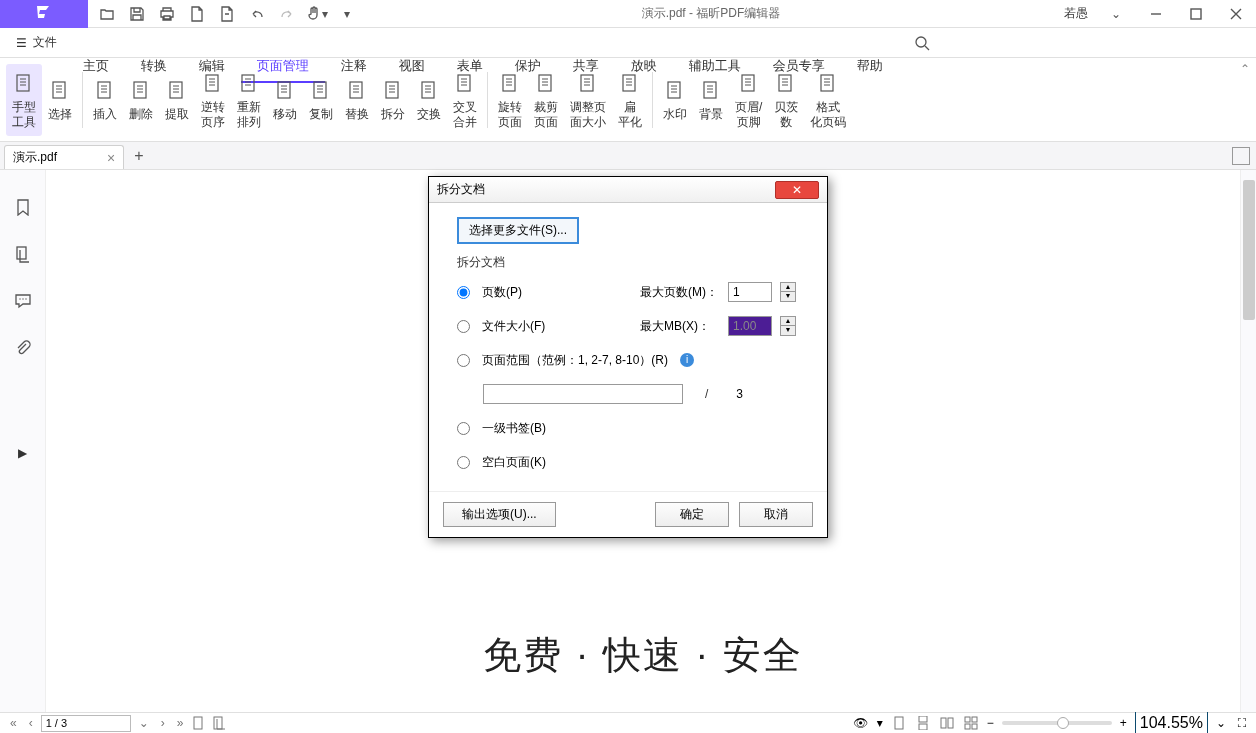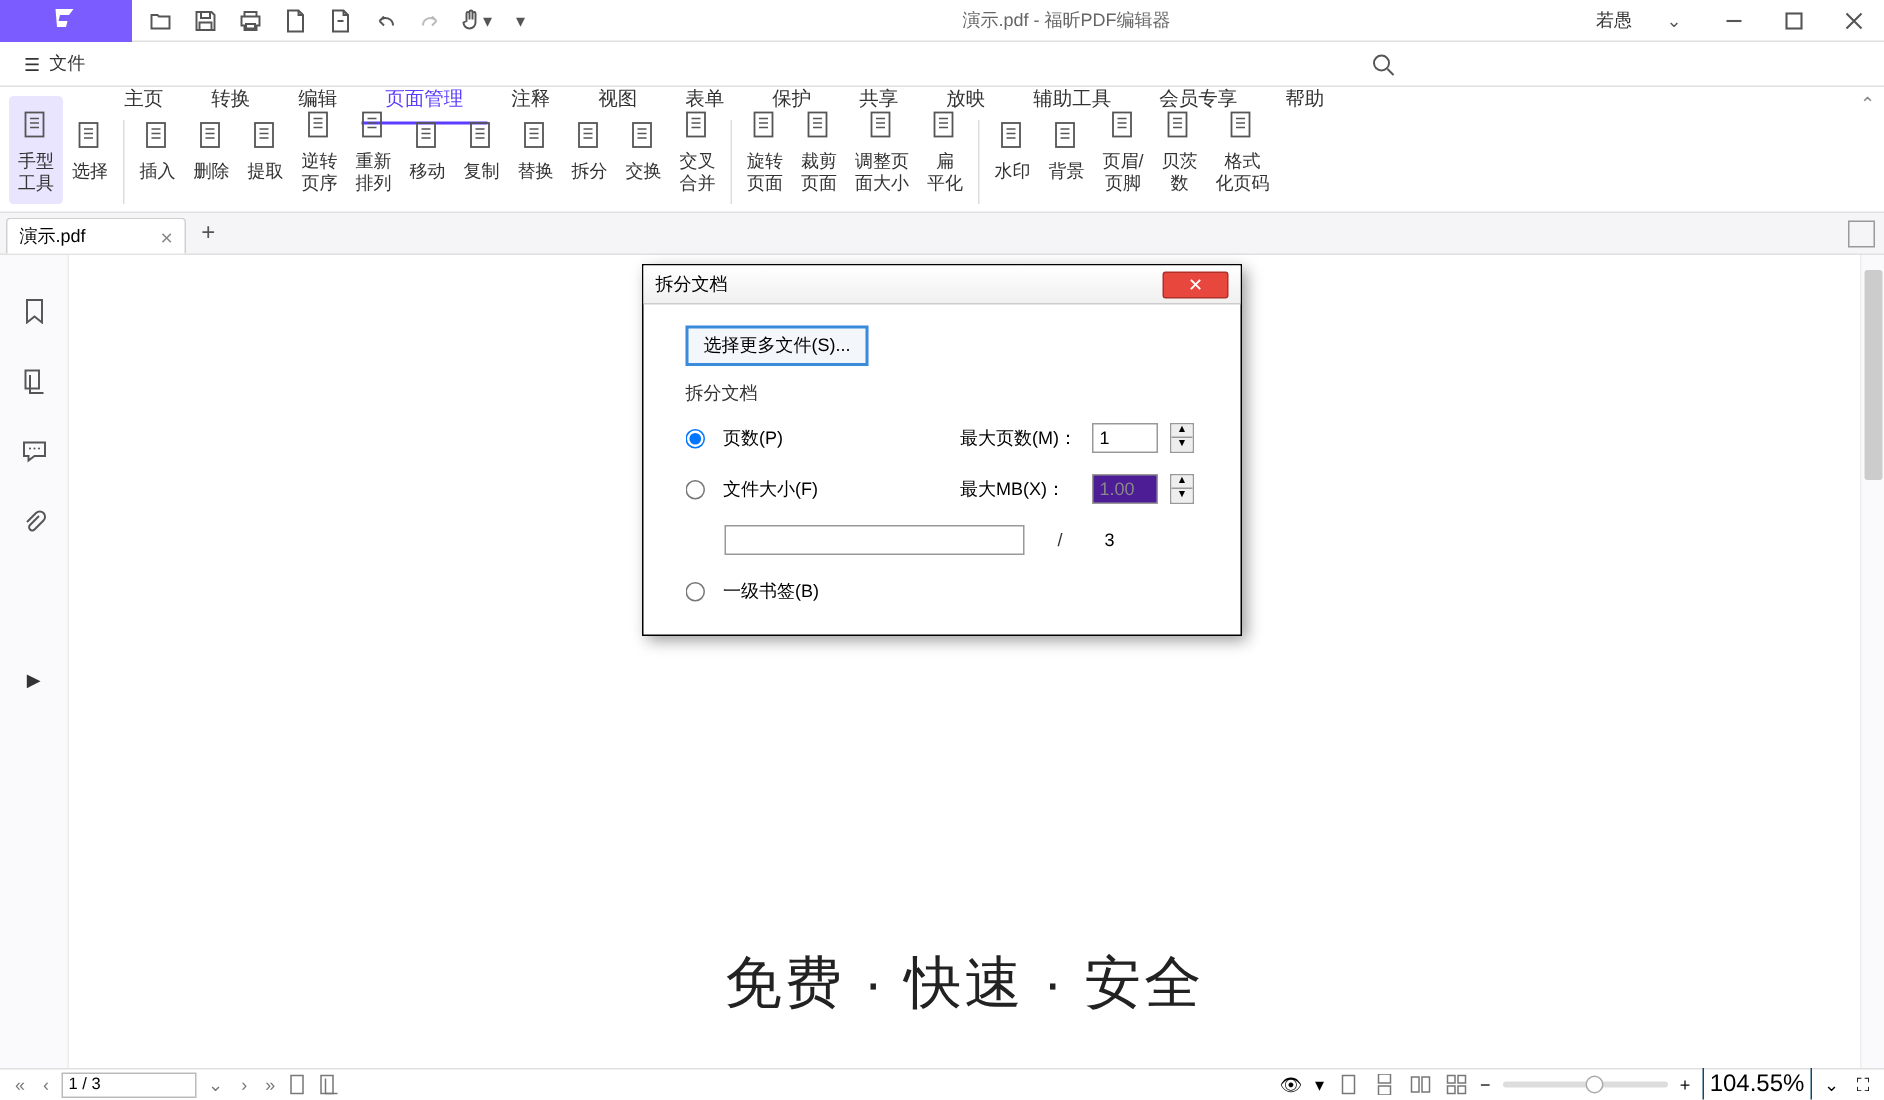--- a/index.html
+++ b/index.html
@@ -161,21 +161,21 @@
     </div>
   <div style="margin-left:8px" class="tb-icon">
       <svg width="16" height="16" viewBox="0 0 16 16">
         <circle cx="7" cy="7" r="5" fill="none" stroke="#555" stroke-width="1.3"></circle>
         <path d="M11 11l4 4" stroke="#555" stroke-width="1.3"></path>
       </svg>
     </div>
 </div>
 
 <div class="ribbon">
-  <div id="ribbon-items" style="display:flex;align-items:flex-end">
+  <div id="ribbon-items" style="display:flex;align-items:center">
       <div class="r-group sel">
         <div class="r-icon">
           <svg width="22" height="22" viewBox="0 0 22 22">
             <rect x="4" y="2" width="12" height="16" fill="none" stroke="#555" stroke-width="1.2"></rect>
             <path d="M7 6h6M7 9h6M7 12h6" stroke="#555" stroke-width="1"></path>
           </svg>
         </div>
         <div class="r-label">手型<br>工具</div>
       </div>
       <div class="r-group">
@@ -493,23 +493,38 @@
       <span class="lbl">文件大小(F)</span>
       <span class="lbl2">最大MB(X)：</span>
       <input class="num-input ro" disabled="" value="1.00" style="">
       <div class="spinner">
           <div class="spin-btn">▲</div>
           <div class="spin-btn">▼</div>
         </div>
     </div>
 
     <div class="opt-row">
+      <input type="radio" style="">
+      <span>页面范围（范例：1, 2-7, 8-10）(R)</span>
+      <span class="info-icon">i</span>
+    </div>
+    <div class="opt-row">
       <input class="range-input" style="">
       <span class="slash-total">/</span>
       <span style="margin-left:20px">3</span>
     </div>
 
     <div class="opt-row">
       <input type="radio" style="">
       <span>一级书签(B)</span>
     </div>
+    <div class="opt-row">
+      <input type="radio" style="">
+      <span>空白页面(K)</span>
+    </div>
+  </div>
+  <div class="dlg-footer">
+    <button class="btn-std">输出选项(U)...</button>
+    <div class="spacer"></div>
+    <button class="btn-std">确定</button>
+    <button class="btn-std">取消</button>
   </div>
 </div>
 
 </body></html>

